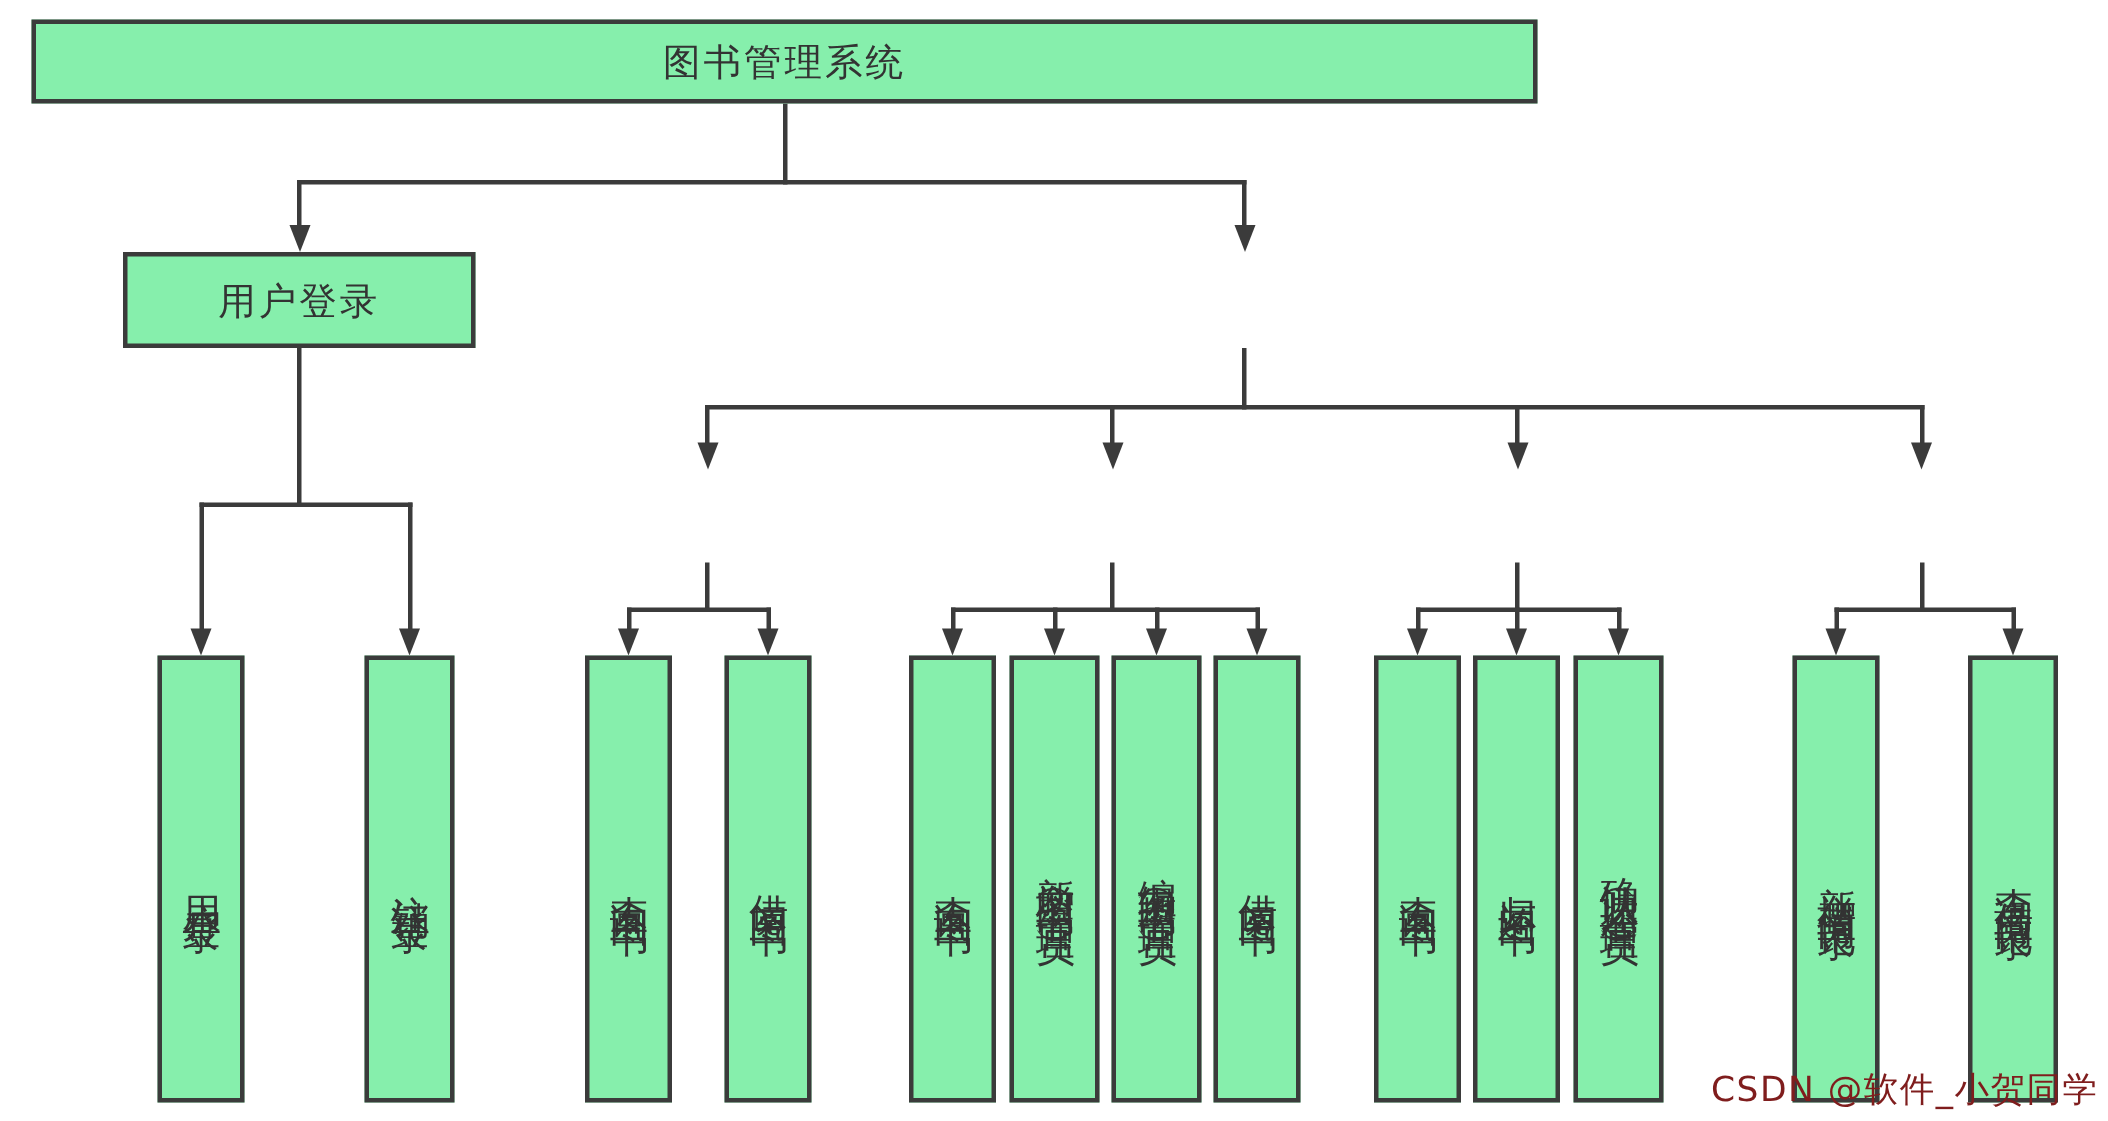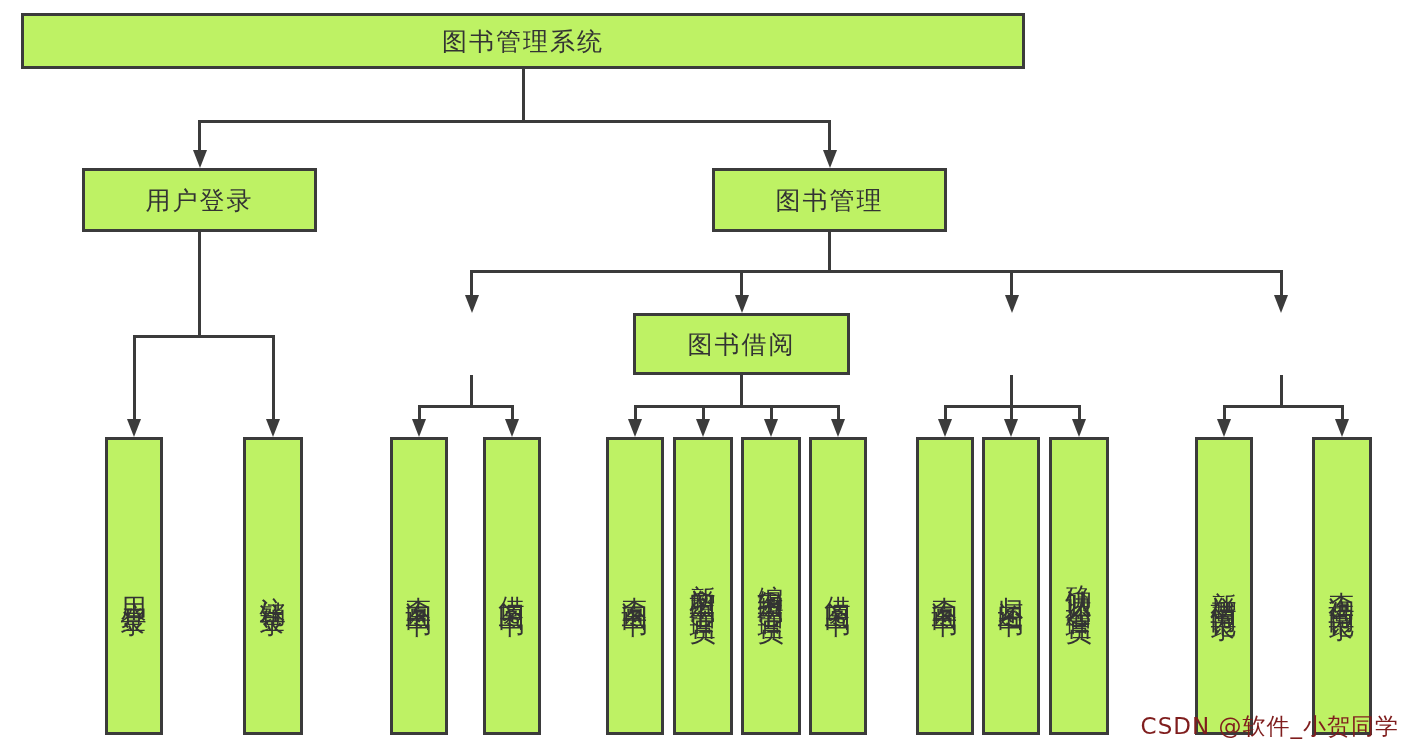--- a/index.html
+++ b/index.html
@@ -17,21 +17,21 @@
   #diagram {
     position: absolute;
     left: 0; top: 0;
     width: 1405px;
     height: 747px;
   }
   .node {
     position: absolute;
     box-sizing: border-box;
     border: 3px solid #3b3b3b;
-    background: #bef264;
+    background: #86efac;
     color: #333333;
     display: flex;
     align-items: center;
     justify-content: center;
     text-align: center;
   }
   .node.horizontal {
     font-size: 25px;
     letter-spacing: 2px;
   }
@@ -116,22 +116,20 @@
     <div class="line" style="left: 1077.5px; top: 405px; width: 3px; height: 18px;"></div>
     <div class="arrowhead" style="left: 1072px; top: 419px;"></div>
     <div class="line" style="left: 1279.5px; top: 375px; width: 3px; height: 33px;"></div>
     <div class="line" style="left: 1222.5px; top: 405px; width: 121px; height: 3px;"></div>
     <div class="line" style="left: 1222.5px; top: 405px; width: 3px; height: 18px;"></div>
     <div class="arrowhead" style="left: 1217px; top: 419px;"></div>
     <div class="line" style="left: 1340.5px; top: 405px; width: 3px; height: 18px;"></div>
     <div class="arrowhead" style="left: 1335px; top: 419px;"></div>
     <div class="node horizontal" style="left: 21px; top: 13px; width: 1004px; height: 56px;">图书管理系统</div>
     <div class="node horizontal" style="left: 82px; top: 168px; width: 235px; height: 64px;">用户登录</div>
-    <div class="node horizontal" style="left: 712px; top: 168px; width: 235px; height: 64px;">图书管理</div>
-    <div class="node horizontal" style="left: 633px; top: 313px; width: 217px; height: 62px;">图书借阅</div>
     <div class="node vertical" style="left: 105px; top: 437px; width: 58px; height: 298px;">用户登录</div>
     <div class="node vertical" style="left: 243px; top: 437px; width: 60px; height: 298px;">注销登录</div>
     <div class="node vertical" style="left: 390px; top: 437px; width: 58px; height: 298px;">查询图书</div>
     <div class="node vertical" style="left: 483px; top: 437px; width: 58px; height: 298px;">借阅图书</div>
     <div class="node vertical" style="left: 606px; top: 437px; width: 58px; height: 298px;">查询图书</div>
     <div class="node vertical" style="left: 673px; top: 437px; width: 60px; height: 298px;">新增图书（管理员）</div>
     <div class="node vertical" style="left: 741px; top: 437px; width: 60px; height: 298px;">编辑图书（管理员）</div>
     <div class="node vertical" style="left: 809px; top: 437px; width: 58px; height: 298px;">借阅图书</div>
     <div class="node vertical" style="left: 916px; top: 437px; width: 58px; height: 298px;">查询图书</div>
     <div class="node vertical" style="left: 982px; top: 437px; width: 58px; height: 298px;">归还图书</div>

